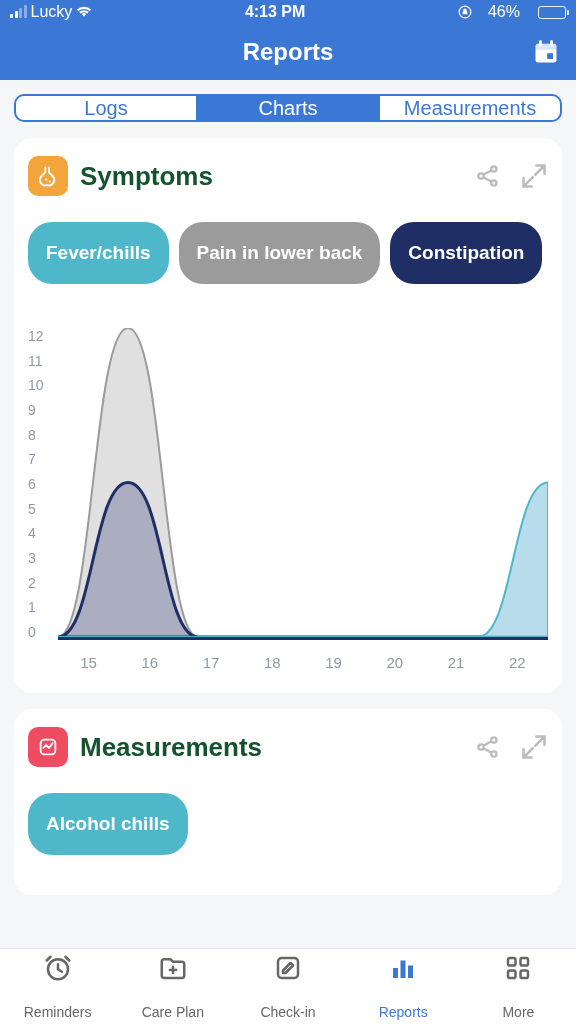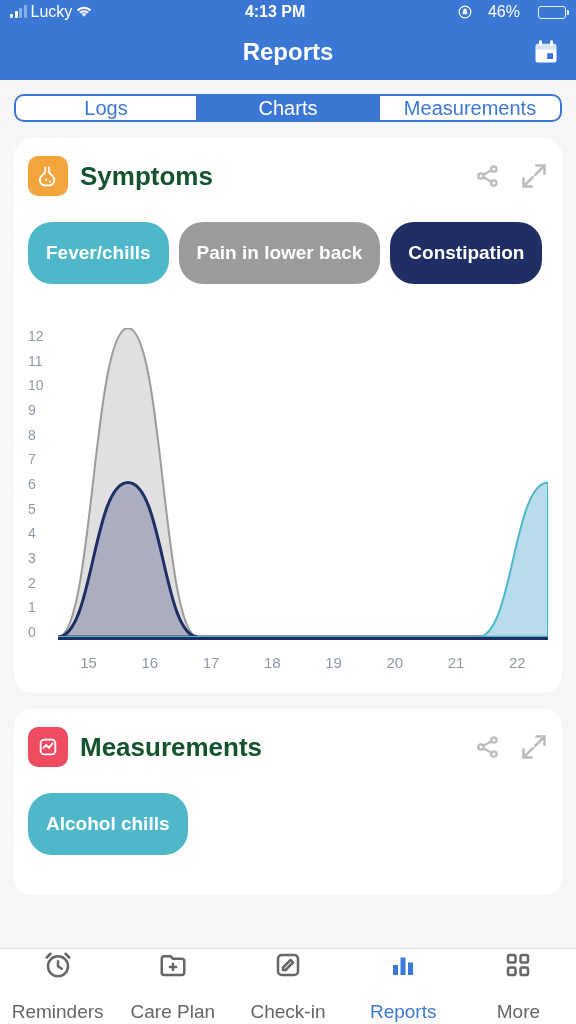--- a/index.html
+++ b/index.html
@@ -43,21 +43,21 @@
   .chip.c3 { background: #1f2f66; }
 
   .chart-area { margin-top: 44px; display: flex; }
   .y-axis { display: flex; flex-direction: column; justify-content: space-between; font-size: 14px; color: #8f99a6; width: 30px; text-align: left; height: 312px; }
   .plot { flex: 1; position: relative; height: 312px; border-bottom: 3px solid #1f2f66; }
   .x-axis { display: flex; margin-top: 14px; margin-left: 30px; font-size: 15px; color: #8f99a6; }
   .x-axis span { flex: 1; text-align: center; }
   .x-label { text-align: center; color: #8f99a6; font-size: 16px; margin-top: 10px; }
 
   .tabbar { position: absolute; bottom: 0; left: 0; right: 0; height: 76px; background: #fff; border-top: 1px solid #e2e2e2; display: flex; }
-  .tab { flex: 1; display: flex; flex-direction: column; align-items: center; justify-content: center; gap: 21px; color: #666; font-size: 19px; }
+  .tab { flex: 1; display: flex; flex-direction: column; align-items: center; justify-content: center; gap: 21px; color: #666; font-size: 14px; }
   .tab.active { color: #3b78d6; }
   .tab svg { width: 30px; height: 30px; }
 
 </style>
 </head>
 <body>
 
 <div class="status-bar">
   <div class="status-left">
     <span class="signal-bars">

